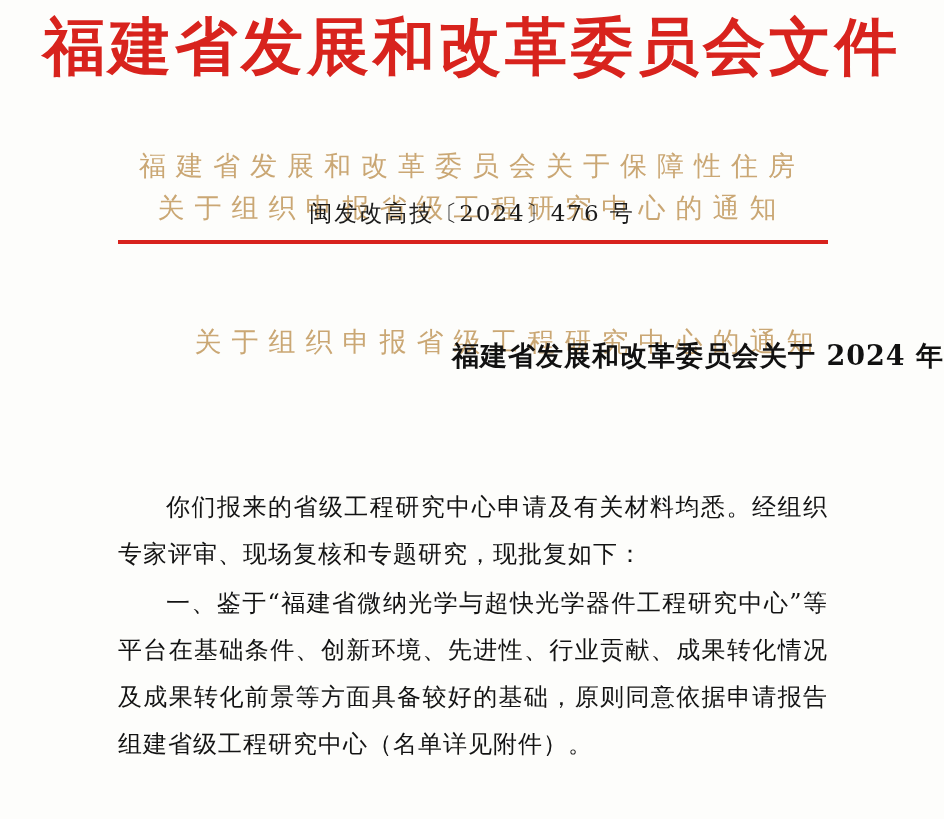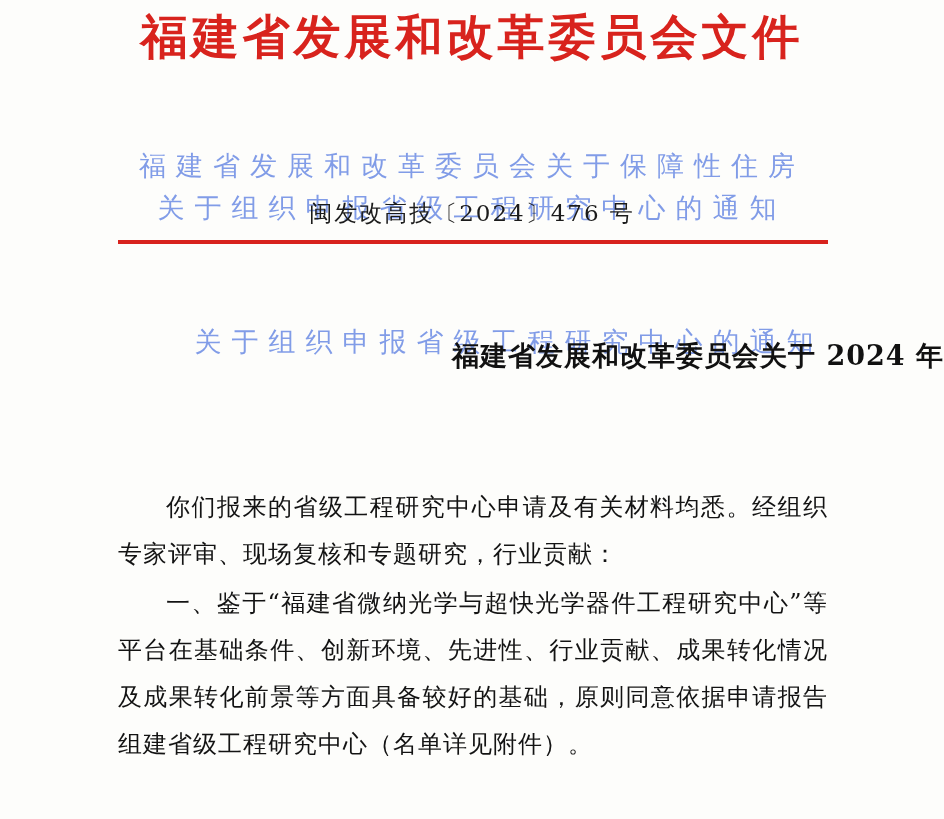--- a/index.html
+++ b/index.html
@@ -20,35 +20,35 @@
   }
 
   
   .masthead {
     position: absolute;
     top: 8px;
     left: 0;
     width: 944px;
     text-align: center;
     color: #d8231d;
-    font-size: 47px;
+    font-size: 62px;
     line-height: 1.25;
     font-weight: bold;
     letter-spacing: 4px;
     font-family: "DejaVu Serif", "Liberation Serif", serif;
     white-space: nowrap;
   }
 
   
   .ghost {
     position: absolute;
     left: 0;
     width: 944px;
     text-align: center;
-    color: #1d4ed8;
+    color: #a16207;
     opacity: 0.55;
     font-size: 27px;
     letter-spacing: 10px;
     white-space: nowrap;
     font-family: "DejaVu Serif", "Liberation Serif", serif;
   }
   .ghost.g1 { top: 148px; }
   .ghost.g2 { top: 190px; }
   .ghost.g3 { top: 282px; }
   .ghost.g4 { top: 324px; margin-left: 37px; }
@@ -124,17 +124,17 @@
 
   <div class="doc-number">闽发改高技〔2024〕476 号</div>
 
   <div class="red-rule"></div>
 
   <div class="title">
     <span class="line">福建省发展和改革委员会关于 2024 年</span>
   </div>
 
   <div class="body-block">
-    <p class="indent">你们报来的省级工程研究中心申请及有关材料均悉。经组织专家评审、现场复核和专题研究，行业贡献：</p>
+    <p class="indent">你们报来的省级工程研究中心申请及有关材料均悉。经组织专家评审、现场复核和专题研究，现批复如下：</p>
     <p class="indent">一、鉴于“福建省微纳光学与超快光学器件工程研究中心”等平台在基础条件、创新环境、先进性、行业贡献、成果转化情况及成果转化前景等方面具备较好的基础，原则同意依据申请报告组建省级工程研究中心（名单详见附件）。</p>
   </div>
 
 </div>
 
 </body></html>

